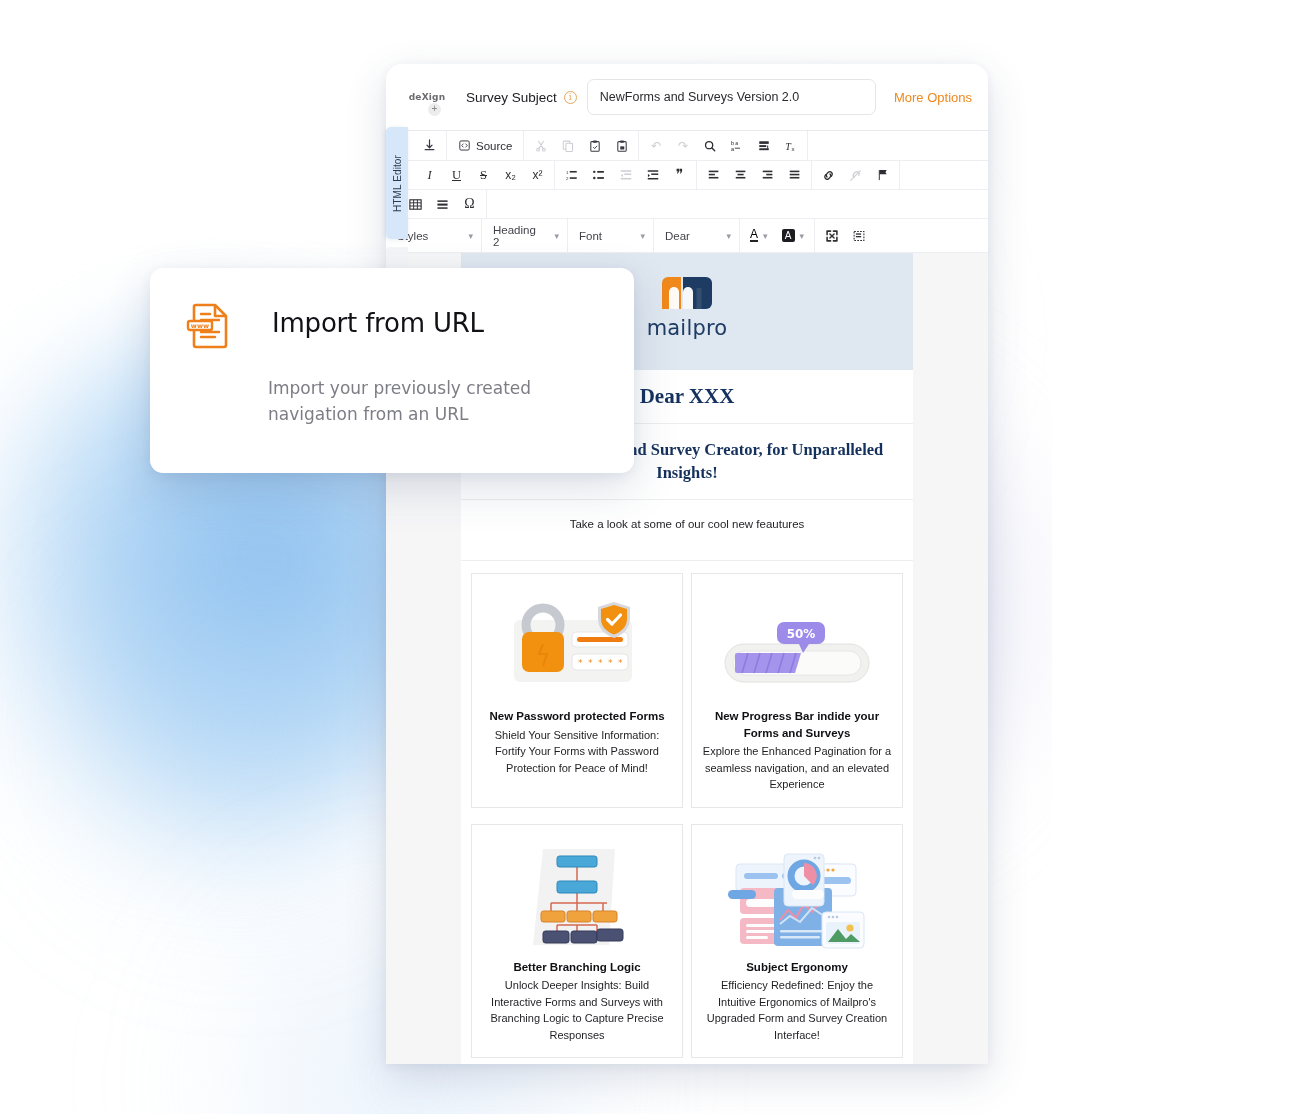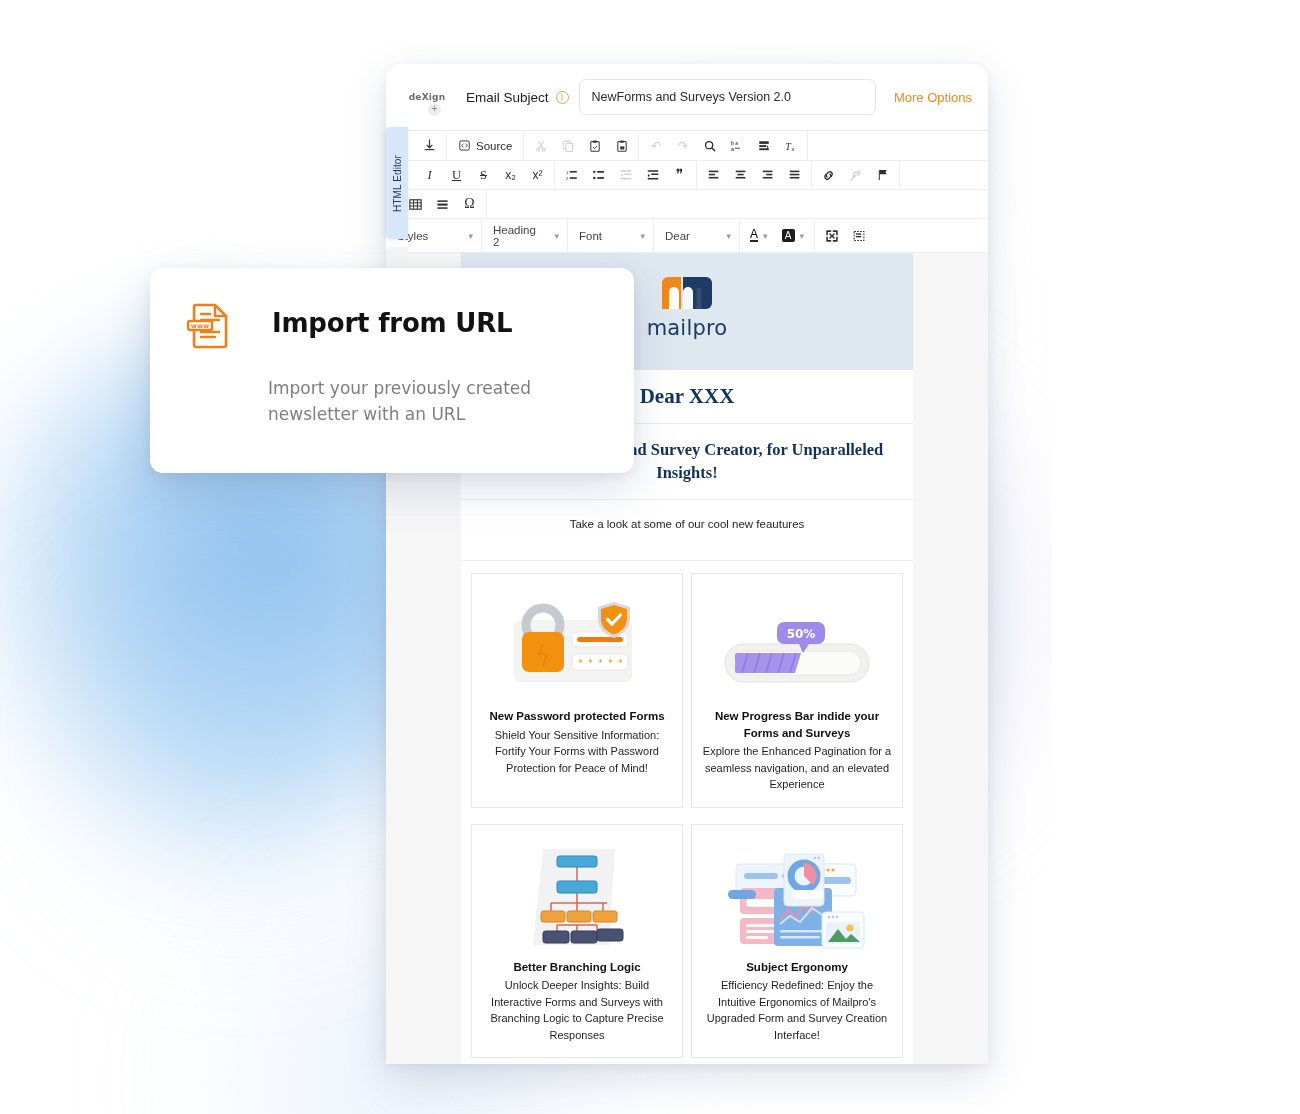--- a/index.html
+++ b/index.html
@@ -188,21 +188,21 @@
   #import-card {
     position: absolute; left: 150px; top: 251px;
     width: 484px; height: 205px;
     background: #fff; border-radius: 13px;
     box-shadow: 0 16px 44px rgba(56,76,120,0.17), 0 3px 12px rgba(56,76,120,0.08);
     padding: 34px 30px 0 36px;
     z-index: 40;
   }
   #import-card .ic-head { display: flex; align-items: flex-start; gap: 40px; }
   #import-card h2 {
-    font-size: 26px; color: #111116; font-weight: bold; letter-spacing: -.2px;
+    font-size: 26px; color: #111116; font-weight: normal; letter-spacing: -.2px;
     margin-top: 6px; font-family: "DejaVu Sans", sans-serif;
   }
   #import-card .ic-desc {
     margin: 22px 0 0 82px; font-size: 17px; color: #7d7d86; line-height: 1.5;
     font-family: "DejaVu Sans", sans-serif;
   }
 </style>
 </head>
 <body>
 
@@ -216,21 +216,21 @@
 
   <div id="side-tab-ghost"></div>
 
   <div id="app-window">
 
     <div id="app-header">
       <div class="dexign-mark">
         <span class="dexign-text">deXign</span>
         <span class="dexign-plus">+</span>
       </div>
-      <span class="subject-label">Email Subject</span>
+      <span class="subject-label">Survey Subject</span>
       <span class="info-icon">i</span>
       <input id="subject-input" type="text" value="NewForms and Surveys Version 2.0" style="">
       <span id="more-options">More Options</span>
     </div>
 
     <div id="toolbar">
 
       <div class="tb-row r1">
         <div class="tb-group">
           <div class="tb-btn">
@@ -646,16 +646,16 @@
         <svg width="46" height="48" viewBox="0 0 46 48">
           <path d="M10 3h19l11 11v29a2 2 0 0 1-2 2H10a2 2 0 0 1-2-2V5a2 2 0 0 1 2-2z" fill="none" stroke="#ef7f1a" stroke-width="2.6" stroke-linejoin="round"></path>
           <path d="M29 3v11h11" fill="none" stroke="#ef7f1a" stroke-width="2.6" stroke-linejoin="round"></path>
           <path d="M15 12h9M15 18h18M15 30h18M15 35h14" stroke="#ef7f1a" stroke-width="2.4" stroke-linecap="round"></path>
           <rect x="2" y="19" width="24" height="9" rx="2" fill="#fff" stroke="#ef7f1a" stroke-width="2.4"></rect>
           <text x="14" y="26.2" text-anchor="middle" fill="#ef7f1a" font-size="6.6" font-weight="bold" font-family="DejaVu Sans">www</text>
         </svg>
       </span>
       <h2>Import from URL</h2>
     </div>
-    <div class="ic-desc">Import your previously created newsletter with an URL</div>
+    <div class="ic-desc">Import your previously created navigation from an URL</div>
   </div>
 
 </div>
 
 </body></html>

